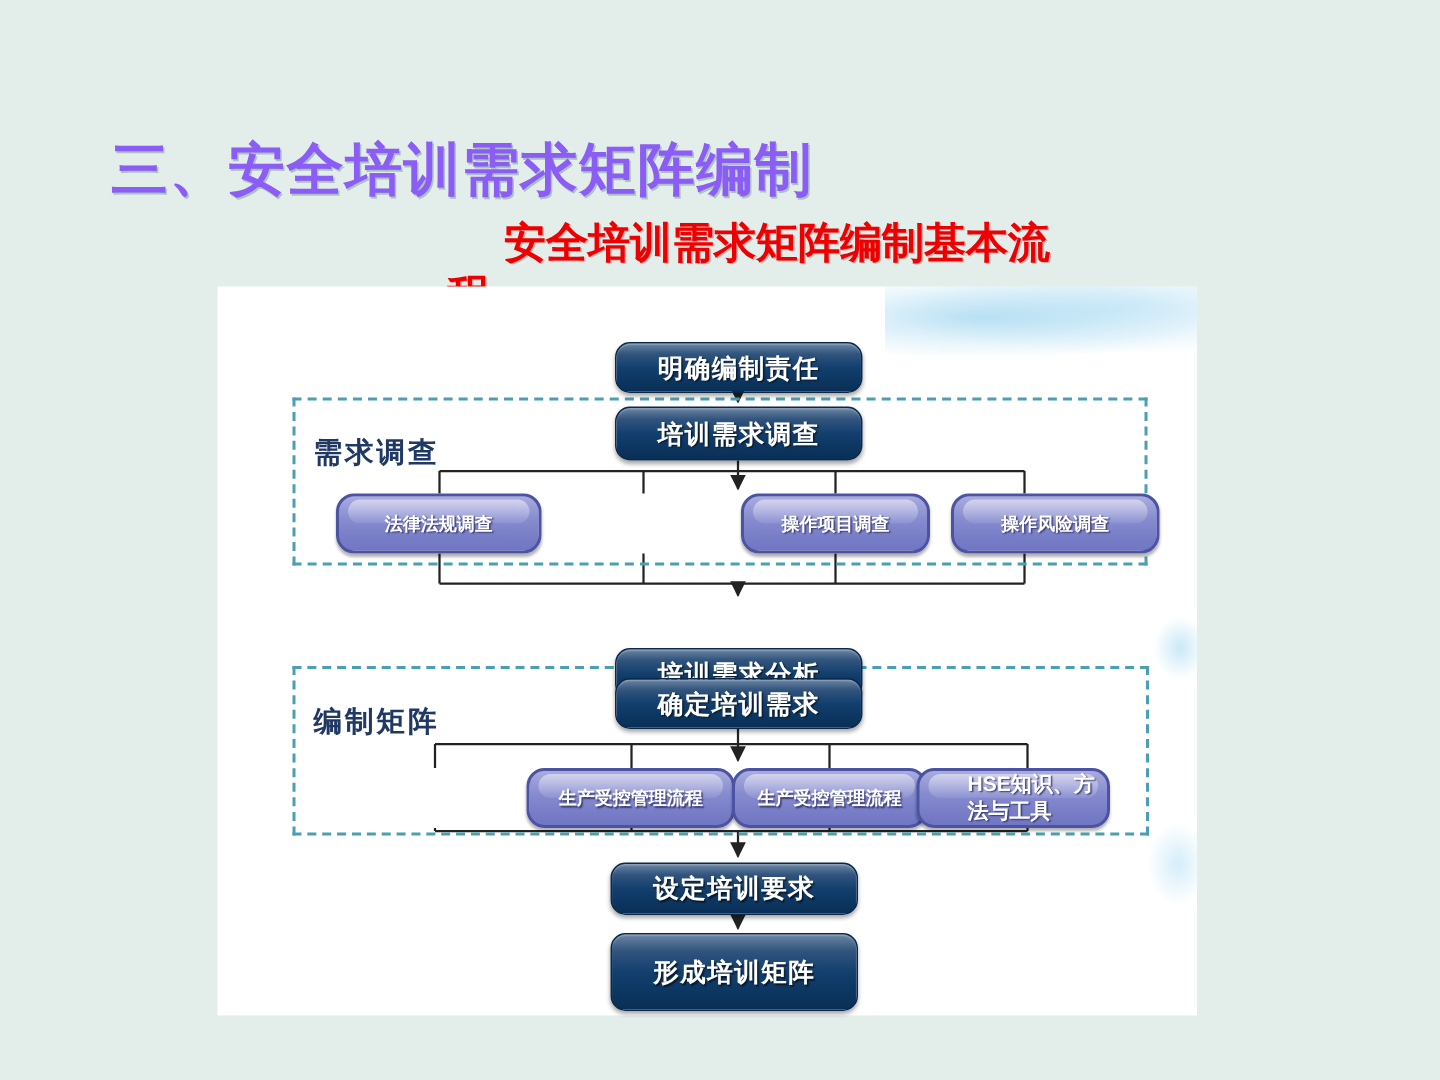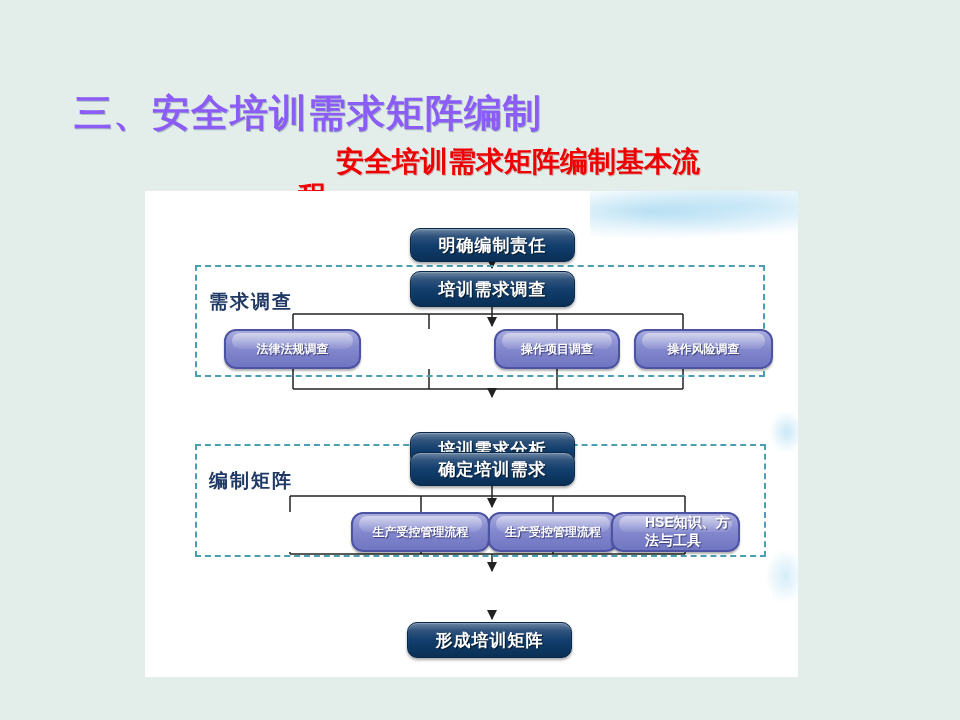--- a/index.html
+++ b/index.html
@@ -74,21 +74,21 @@
     border-radius:8px;
     background:linear-gradient(180deg, rgba(255,255,255,.5), rgba(255,255,255,.08));
   }
   .pbox span { position:relative; z-index:1; }
   
   .b1 { top:228px; height:34px; }
   .b2 { top:271px; height:36px; }
   .b3 { top:400px; height:34px;margin-top:32px; }
   .b4 { top:452px; height:34px; }
   .b5 { top:575px; height:35px; left:407px; }
-  .b6 { top:622px; height:36px; left:407px; }
+  .b6 { top:622px; height:52px; left:407px; }
   
   .p1 { top:329px; left:224px; width:137px; }
   .p2 { top:329px; left:361px; width:134px; }
   .p3 { top:329px; left:494px; width:126px; }
   .p4 { top:329px; left:614px; width:139px;margin-left:20px; }
   .q1 { top:512px; left:222px; width:136px; }
   .q2 { top:512px; left:351px; width:139px; }
   .q3 { top:512px; left:488px; width:130px; }
   .q4 { top:512px; left:611px; width:129px; font-size:14px;padding-left:32px; }
 </style>
@@ -179,15 +179,16 @@
   <div class="pbox q2">
     <span>生产受控管理流程</span>
   </div>
   <div class="pbox q3">
     <span>生产受控管理流程</span>
   </div>
   <div class="pbox q4">
     <span>HSE知识、方法与工具</span>
   </div>
 
+  <div class="nbox b5">设定培训要求</div>
   <div class="nbox b6">形成培训矩阵</div>
 
 </div>
 
 </body></html>

